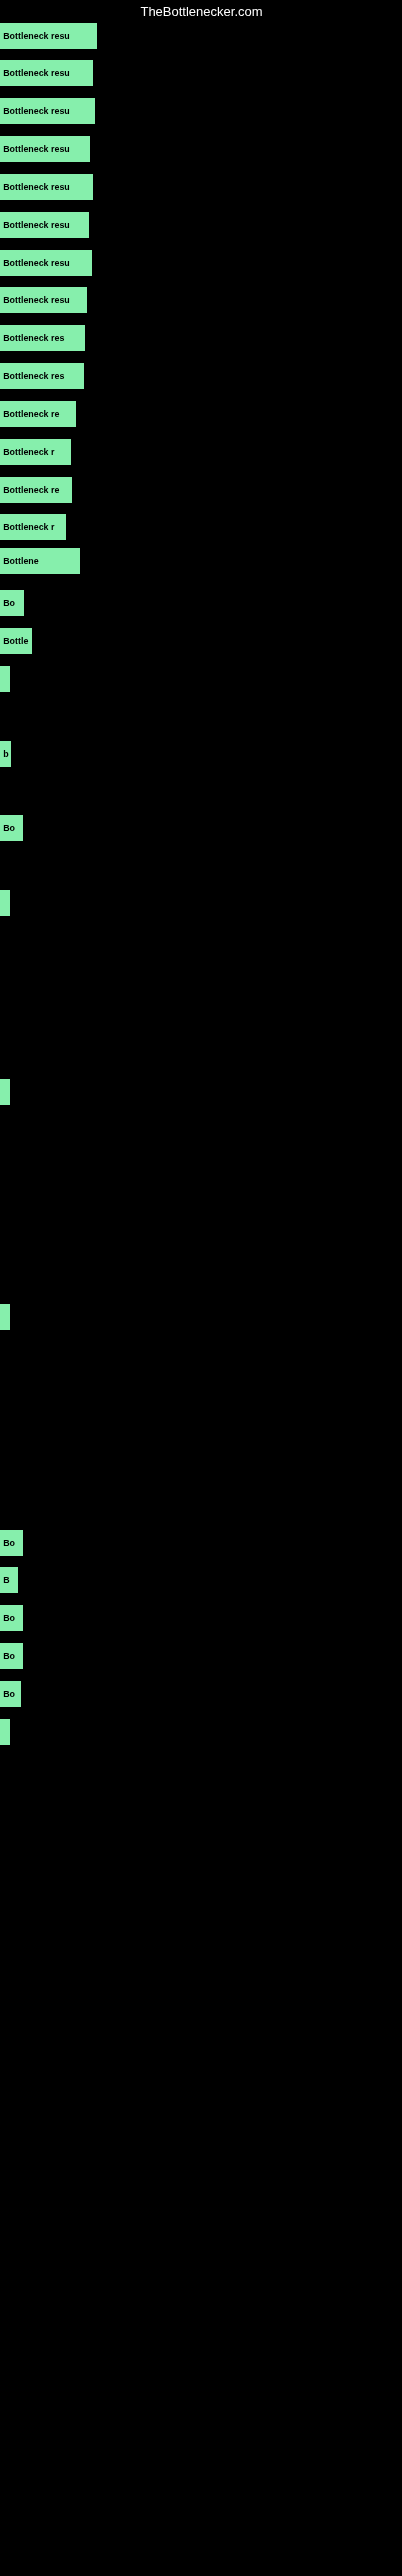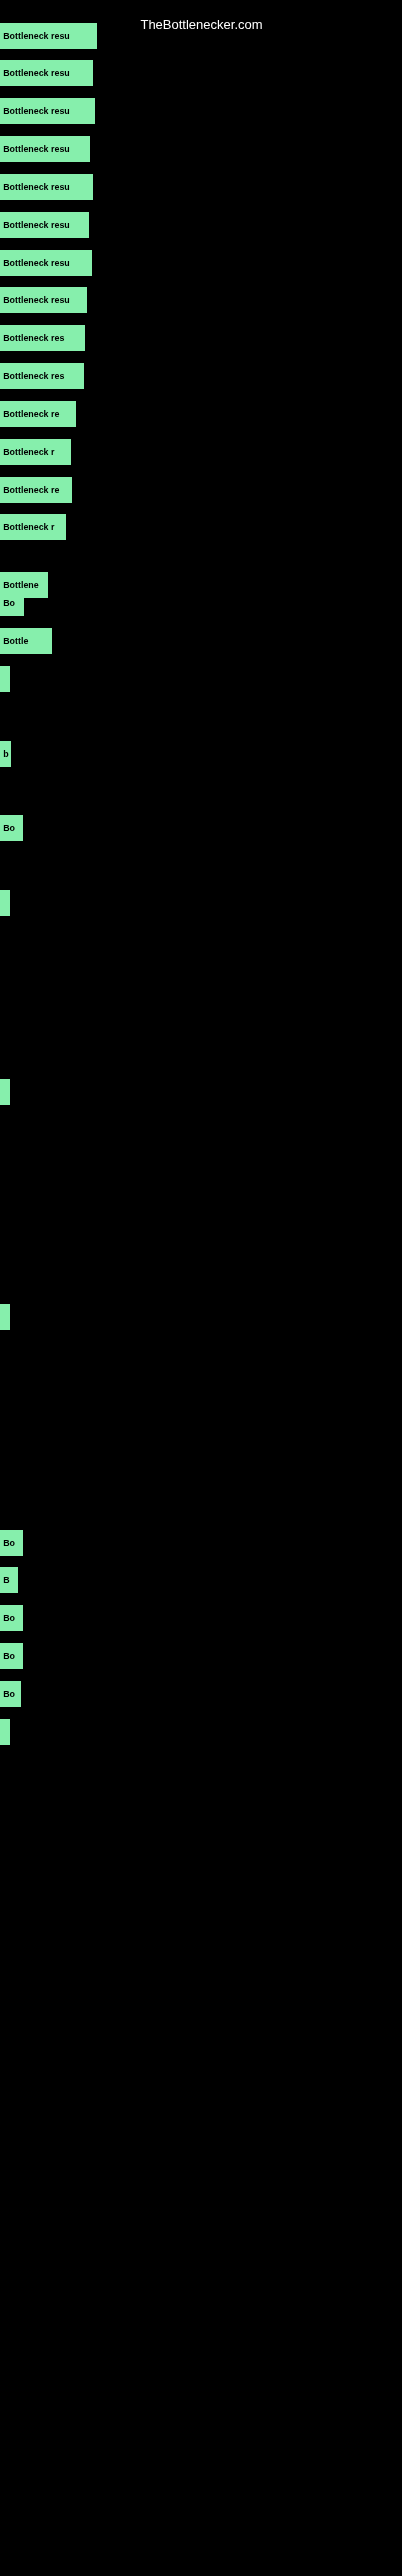--- a/index.html
+++ b/index.html
@@ -11,21 +11,21 @@
       background-color: #000000;
       width: 403px;
       min-height: 2576px;
       font-family: Arial, sans-serif;
       position: relative;
     }
     .site-title {
       text-align: center;
       color: #ffffff;
       font-size: 13px;
-      padding: 17px 0;
+      padding: 4px 0;
       position: absolute;
       top: 0;
       left: 0;
       right: 0;
     }
     .bar-item {
       position: absolute;
       left: 0;
       background-color: #86efac;
       display: flex;
@@ -51,23 +51,23 @@
     <div class="bar-item" style="top: 174px; width: 93px; height: 26px;">Bottleneck resu</div>
     <div class="bar-item" style="top: 212px; width: 89px; height: 26px;">Bottleneck resu</div>
     <div class="bar-item" style="top: 250px; width: 92px; height: 26px;">Bottleneck resu</div>
     <div class="bar-item" style="top: 287px; width: 87px; height: 26px;">Bottleneck resu</div>
     <div class="bar-item" style="top: 325px; width: 85px; height: 26px;">Bottleneck res</div>
     <div class="bar-item" style="top: 363px; width: 84px; height: 26px;">Bottleneck res</div>
     <div class="bar-item" style="top: 401px; width: 76px; height: 26px;">Bottleneck re</div>
     <div class="bar-item" style="top: 439px; width: 71px; height: 26px;">Bottleneck r</div>
     <div class="bar-item" style="top: 477px; width: 72px; height: 26px;">Bottleneck re</div>
     <div class="bar-item" style="top: 514px; width: 66px; height: 26px;">Bottleneck r</div>
-    <div class="bar-item" style="top: 572px; width: 48px; height: 26px;">Bottlene</div>
+    <div class="bar-item" style="top: 548px; width: 80px; height: 26px;">Bottlene</div>
     <div class="bar-item" style="top: 590px; width: 24px; height: 26px;">Bo</div>
-    <div class="bar-item" style="top: 628px; width: 52px; height: 26px;">Bottle</div>
+    <div class="bar-item" style="top: 628px; width: 32px; height: 26px;">Bottle</div>
     <div class="bar-item" style="top: 666px; width: 9.7px; height: 26px;"></div>
     <div class="bar-item" style="top: 741px; width: 11.3px; height: 26px;">b</div>
     <div class="bar-item" style="top: 815px; width: 22.5px; height: 26px;">Bo</div>
     <div class="bar-item" style="top: 890px; width: 9.7px; height: 26px;"></div>
     <div class="bar-item" style="top: 1079px; width: 9.7px; height: 26px;"></div>
     <div class="bar-item" style="top: 1304px; width: 9.7px; height: 26px;"></div>
     <div class="bar-item" style="top: 1530px; width: 22.5px; height: 26px;">Bo</div>
     <div class="bar-item" style="top: 1567px; width: 17.7px; height: 26px;">B</div>
     <div class="bar-item" style="top: 1605px; width: 22.5px; height: 26px;">Bo</div>
     <div class="bar-item" style="top: 1643px; width: 22.5px; height: 26px;">Bo</div>

